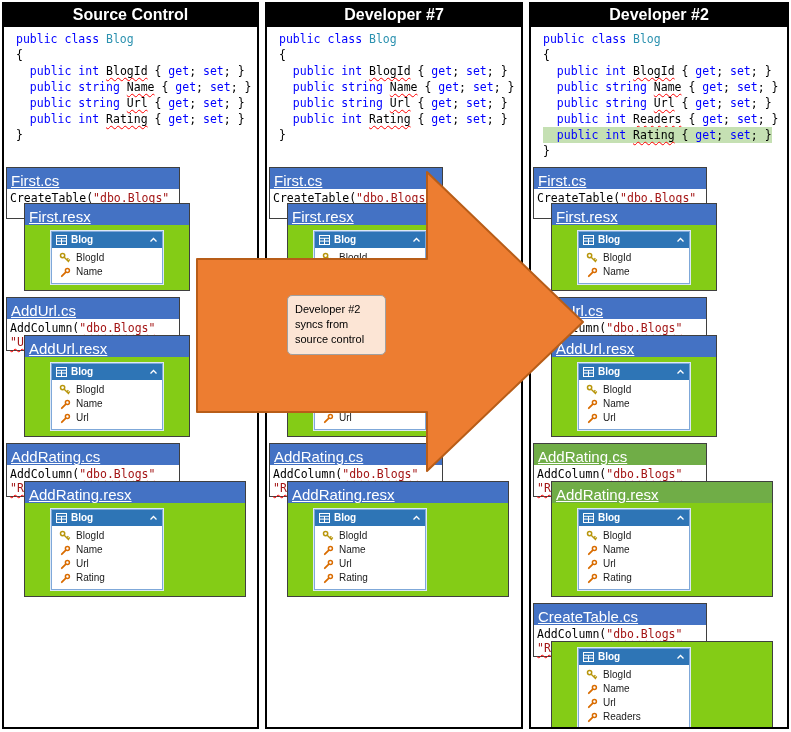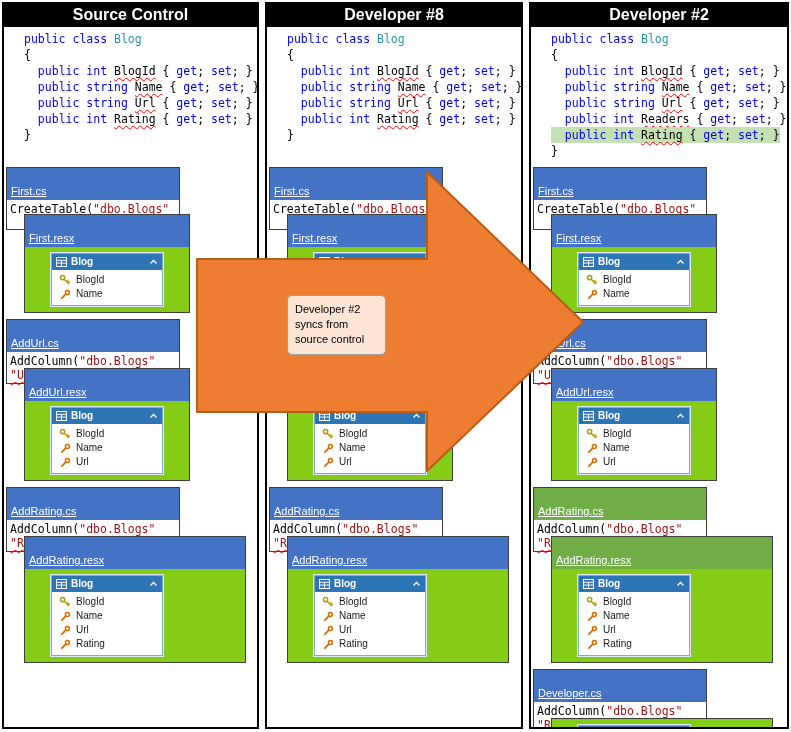--- a/index.html
+++ b/index.html
@@ -25,21 +25,21 @@
   .col-header {
     background: var(--header_bg);
     color: var(--header_fg);
     font-weight: bold;
     font-size: 16px;
     text-align: center;
     padding: 2px 0 3px;
   }
 
   .code-block {
-    padding: 4px 2px 2px 20px;
+    padding: 4px 2px 2px 12px;
     font-family: "DejaVu Sans Mono", monospace;
     font-size: 11.5px;
     line-height: 16px;
     white-space: pre;
   }
   .code-line .line-inner { display: inline-block; }
   .code-line.hl .line-inner { background: var(--line_highlight); }
   .tok-k { color: var(--code_keyword); }
   .tok-t { color: var(--code_type); }
   .tok-p { color: #000; }
@@ -57,21 +57,21 @@
   .group { margin-top: 6px; }
   .group:first-child { margin-top: 0; }
 
   .cs-box {
     width: 174px;
     border: 1px solid #3f3f3f;
     background: #fff;
     position: relative;
     z-index: 1;
   }
-  .file-bar { color: #fff; font-size: 11px; line-height: 13px; padding: 17px 4px 2px; }
+  .file-bar { color: #fff; font-size: 15px; line-height: 13px; padding: 6px 4px 2px; }
   .file-bar .file-name { text-decoration: underline; }
   .bar-blue  { background: var(--bar_blue); }
   .bar-green { background: var(--bar_green); }
   .cs-code {
     font-family: "DejaVu Sans Mono", monospace;
     font-size: 11.5px;
     line-height: 14px;
     padding: 2px 3px 1px;
     min-height: 29px;
     white-space: pre;
@@ -313,21 +313,21 @@
                     <span class="row-label">Rating</span>
                   </div>
                 </div>
               </div>
             </div>
           </div>
         </div>
       </div>
     </div>
     <div class="column">
-      <div class="col-header">Developer #8</div>
+      <div class="col-header">Developer #7</div>
       <div class="code-block"><div class="code-line"><span class="line-inner"><span class="tok tok-k">public </span><span class="tok tok-k">class </span><span class="tok tok-t">Blog</span></span></div><div class="code-line"><span class="line-inner"><span class="tok tok-p">{</span></span></div><div class="code-line"><span class="line-inner"><span class="tok tok-p">  </span><span class="tok tok-k">public </span><span class="tok tok-k">int </span><span class="tok tok-i">BlogId</span><span class="tok tok-p"> { </span><span class="tok tok-k">get</span><span class="tok tok-p">; </span><span class="tok tok-k">set</span><span class="tok tok-p">; }</span></span></div><div class="code-line"><span class="line-inner"><span class="tok tok-p">  </span><span class="tok tok-k">public </span><span class="tok tok-k">string </span><span class="tok tok-i">Name</span><span class="tok tok-p"> { </span><span class="tok tok-k">get</span><span class="tok tok-p">; </span><span class="tok tok-k">set</span><span class="tok tok-p">; }</span></span></div><div class="code-line"><span class="line-inner"><span class="tok tok-p">  </span><span class="tok tok-k">public </span><span class="tok tok-k">string </span><span class="tok tok-i">Url</span><span class="tok tok-p"> { </span><span class="tok tok-k">get</span><span class="tok tok-p">; </span><span class="tok tok-k">set</span><span class="tok tok-p">; }</span></span></div><div class="code-line"><span class="line-inner"><span class="tok tok-p">  </span><span class="tok tok-k">public </span><span class="tok tok-k">int </span><span class="tok tok-i">Rating</span><span class="tok tok-p"> { </span><span class="tok tok-k">get</span><span class="tok tok-p">; </span><span class="tok tok-k">set</span><span class="tok tok-p">; }</span></span></div><div class="code-line"><span class="line-inner"><span class="tok tok-p">}</span></span></div></div>
       <div class="files">
         <div class="group">
           <div class="cs-box">
             <div class="file-bar bar-blue"><span class="file-name">First.cs</span></div>
             <div class="cs-code"><div class="code-line"><span class="tok tok-p">CreateTable(</span><span class="tok tok-s">"dbo.Blogs"</span></div></div>
           </div>
           <div class="resx-box">
             <div class="file-bar bar-blue"><span class="file-name">First.resx</span></div>
             <div class="resx-body">
@@ -672,21 +672,21 @@
                     </span>
                     <span class="row-label">Rating</span>
                   </div>
                 </div>
               </div>
             </div>
           </div>
         </div>
         <div class="group">
           <div class="cs-box">
-            <div class="file-bar bar-blue"><span class="file-name">Developer.cs</span></div>
+            <div class="file-bar bar-blue"><span class="file-name">CreateTable.cs</span></div>
             <div class="cs-code"><div class="code-line"><span class="tok tok-p">AddColumn(</span><span class="tok tok-s">"dbo.Blogs"</span></div><div class="code-line"><span class="tok tok-s">"R</span></div></div>
           </div>
           <div class="resx-box wide">
             <div class="resx-body">
               <div class="tbl">
                 <div class="tbl-title">
                   <span class="tbl-icon">
                     <svg width="11" height="10" viewBox="0 0 11 10">
                       <rect x="0.5" y="0.5" width="10" height="9" fill="none" stroke="#fff"></rect>
                       <line x1="0.5" y1="3.3" x2="10.5" y2="3.3" stroke="#fff"></line>

